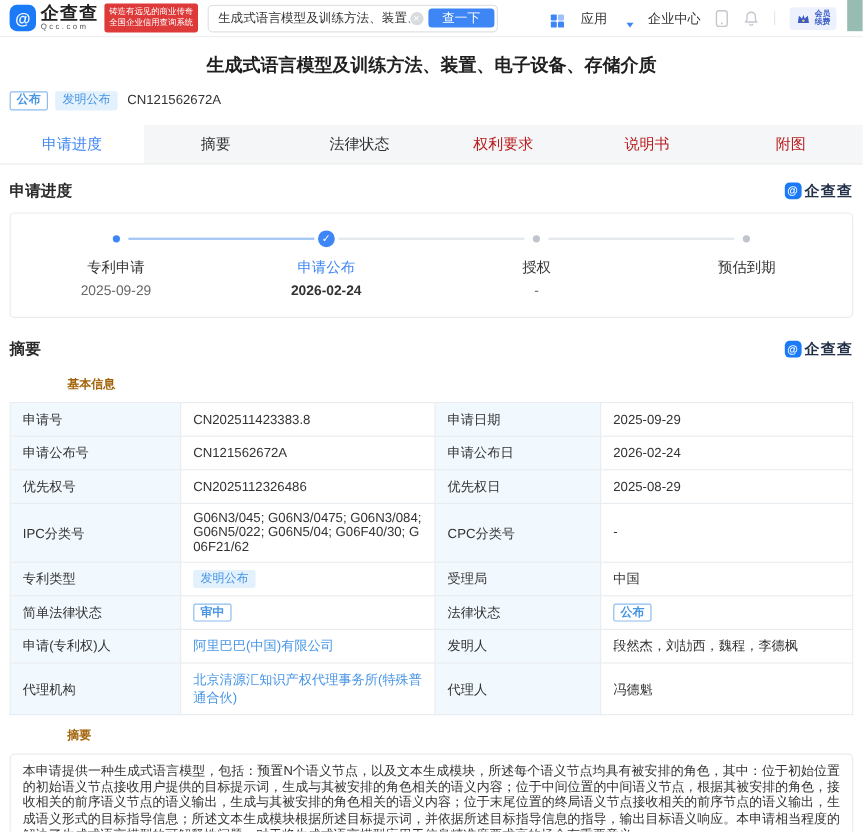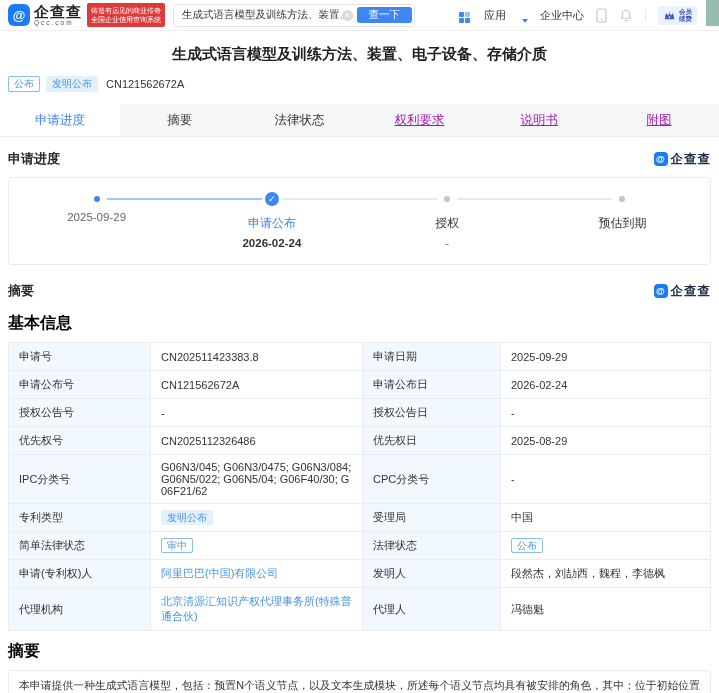--- a/index.html
+++ b/index.html
@@ -37,31 +37,31 @@
   .vip-badge { display:flex; align-items:center; gap:3px; background:#EDF1FD;
     border-radius:3px; padding:2px 5px; cursor:pointer;}
   .vip-text { font-size:6.5px; line-height:7.5px; color:#3A5BC7; font-weight:bold; }
   .teal-block { position:absolute; right:0; top:0; width:13px; height:26px; background:#97BCB1; }
 
   
   .title-block { padding:14px 8px 12px 8px; }
   .patent-title { font-size:15px; font-weight:bold; color:#1F1F1F;text-align:center; }
   .tag-row { margin-top:12px; display:flex; align-items:center; gap:6px; }
   .tag-outline { border:1px solid #8CBCEE; color:#4795E5; background:#fff; font-size:10px;
-    padding:1px 5px; border-radius:2px; line-height:12px;}
+    padding:1px 5px; border-radius:2px; line-height:12px;font-weight:bold;}
   .tag-solid { background:#E3F1FD; color:#4795E5; font-size:10px; padding:2px 6px;
     border-radius:2px; line-height:12px;}
   .pub-no { font-size:11px; color:#333; margin-left:2px; }
 
   
   .tabbar { display:flex; background:#F5F6F8; border-bottom:1px solid #EDEDED; height:33px; }
   .tab { flex:1; display:flex; align-items:center; justify-content:center; font-size:12.5px;
     color:#333; cursor:pointer; }
   .tab.active { background:#fff; color:#3E86F5; }
-  .tab.dim { color:#a21caf;text-decoration:underline; }
+  .tab.dim { color:#b91c1c; }
 
   
   .main { padding:0 8px; }
   .section-head { display:flex; align-items:center; justify-content:space-between;
     margin-top:12px; height:20px;}
   .section-title { font-size:13px; font-weight:bold; color:#2B2B2B; }
   .qcc-badge { display:flex; align-items:center; gap:3px; }
   .qcc-badge .mini-logo { width:14px; height:14px; background:#1B7AF8; border-radius:4px;
     color:#fff; font-size:9px; font-weight:bold; display:flex; align-items:center; justify-content:center;}
   .qcc-badge .mini-text { font-size:12.5px; font-weight:bold; color:#22304A; letter-spacing:1px;}
@@ -77,21 +77,21 @@
   .dot { width:6px; height:6px; border-radius:50%; background:#C0C4CC; }
   .dot.blue { background:#3E86F5; }
   .check-circle { width:14px; height:14px; border-radius:50%; background:#3E86F5; color:#fff;
     font-size:9px; line-height:14px; text-align:center; }
   .tl-label { margin-top:9px; font-size:12px; color:#333; }
   .tl-label.current { color:#3E86F5; }
   .tl-date { margin-top:5px; font-size:11.5px; color:#666; }
   .tl-date.current { color:#333; font-weight:bold; }
 
   
-  .sub-title { margin-top:12px; font-size:16px; color:#000000; font-weight:bold; }
+  .sub-title { margin-top:12px; font-size:10px; color:#a16207; font-weight:bold;margin-left:48px; }
   table.info { width:100%; border-collapse:collapse; table-layout:fixed; margin-top:8px; }
   table.info td { border:1px solid #E9EDF1; padding:6px 10px; font-size:11px; color:#333;
     vertical-align:middle; word-break:break-all; }
   td.lbl { background:#F2F9FE; color:#555; }
   .link { color:#4795E5; cursor:pointer; }
 
   
   .abstract-box { margin-top:8px; border:1px solid #EBEBEB; border-radius:4px;
     padding:8px 10px; font-size:10.8px; line-height:13.2px; color:#333; text-align:justify; }
 </style>
@@ -184,20 +184,21 @@
 
   <div class="timeline-card">
     <div class="tl-line blue" style="left:calc(12.5% + 10px); width:calc(25% - 20px);"></div>
     <div class="tl-line" style="left:calc(37.5% + 10px); width:calc(25% - 20px);"></div>
     <div class="tl-line" style="left:calc(62.5% + 10px); width:calc(25% - 20px);"></div>
     <div class="tl-steps">
       <div class="tl-step">
         <div class="dot-slot">
             <span class="dot blue"></span>
           </div>
+        <div class="tl-label">专利申请</div>
         <div class="tl-date">2025-09-29</div>
       </div>
       <div class="tl-step">
         <div class="dot-slot">
             <span class="check-circle">✓</span>
           </div>
         <div class="tl-label current">申请公布</div>
         <div class="tl-date current">2026-02-24</div>
       </div>
       <div class="tl-step">
@@ -240,26 +241,20 @@
       <td class="lbl">申请日期</td>
       <td>2025-09-29</td>
     </tr>
     <tr>
       <td class="lbl">申请公布号</td>
       <td>CN121562672A</td>
       <td class="lbl">申请公布日</td>
       <td>2026-02-24</td>
     </tr>
     <tr>
-      <td class="lbl">授权公告号</td>
-      <td>-</td>
-      <td class="lbl">授权公告日</td>
-      <td>-</td>
-    </tr>
-    <tr>
       <td class="lbl">优先权号</td>
       <td>CN2025112326486</td>
       <td class="lbl">优先权日</td>
       <td>2025-08-29</td>
     </tr>
     <tr>
       <td class="lbl">IPC分类号</td>
       <td>G06N3/045;  G06N3/0475;  G06N3/084;  G06N5/022;  G06N5/04;  G06F40/30;  G06F21/62</td>
       <td class="lbl">CPC分类号</td>
       <td>-</td>

